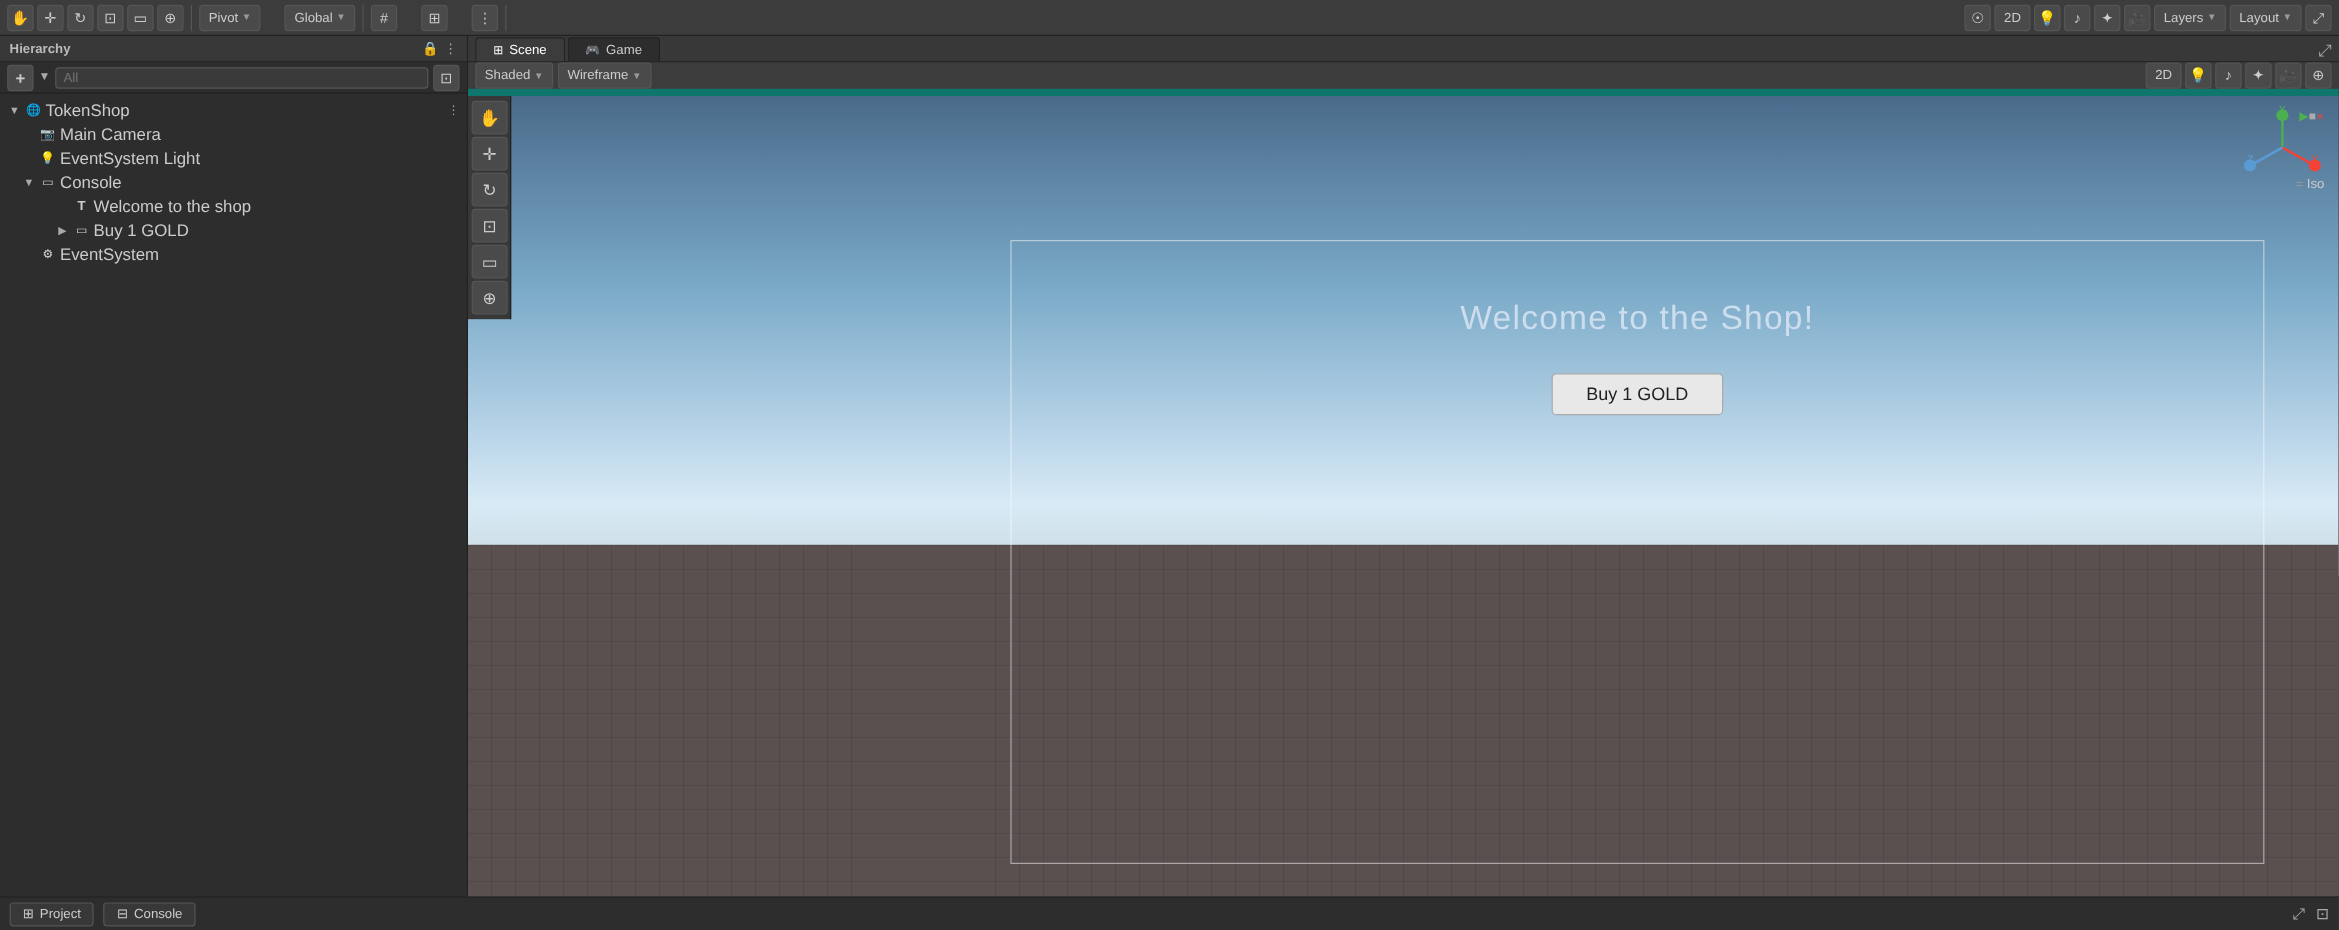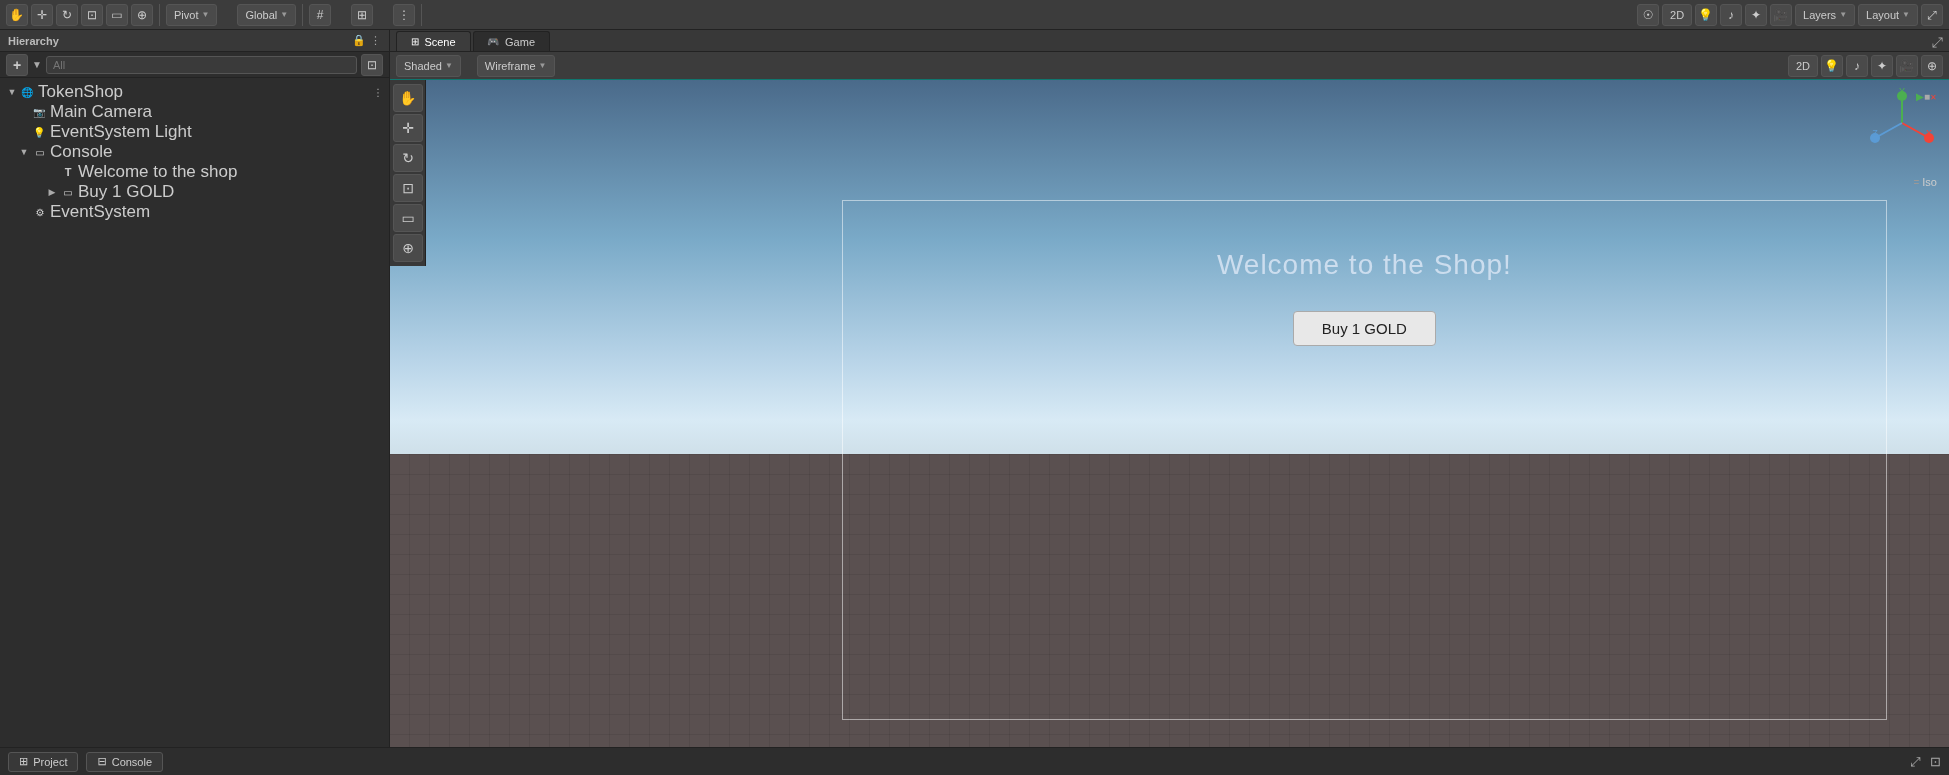--- a/index.html
+++ b/index.html
@@ -146,21 +146,21 @@
     }
     .tree-icon {
       width: 14px;
       height: 14px;
       display: flex;
       align-items: center;
       justify-content: center;
       font-size: 10px;
     }
     .tree-label {
-      font-size: 17px;
+      font-size: 14px;
       color: #ccc;
     }
     .indent-1 { padding-left: 18px; }
     .indent-3 { padding-left: 46px; }
 
     
     .editor-area {
       flex: 1;
       display: flex;
       flex-direction: column;
@@ -192,25 +192,25 @@
     }
     .scene-tab.active {
       background: #3c3c3c;
       color: #fff;
     }
 
     
     .scene-toolbar {
       height: 28px;
       background: #3c3c3c;
-      border-bottom: 1px solid #0f766e;
+      border-bottom: 6px solid #0f766e;
       display: flex;
       align-items: center;
       padding: 0 6px;
-      gap: 16px;
+      gap: 4px;
     }
     .scene-right-tools {
       margin-left: auto;
       display: flex;
       align-items: center;
       gap: 3px;
     }
 
     
     .viewport {
@@ -307,21 +307,21 @@
       position: absolute;
       top: 8px;
       right: 12px;
       width: 70px;
       height: 70px;
     }
 
     
     .iso-label {
       position: absolute;
-      top: 96px;
+      top: 68px;
       right: 12px;
       font-size: 11px;
       color: #ccc;
     }
 
     
     .bottom-bar {
       height: 28px;
       background: #2d2d2d;
       border-top: 1px solid #222;

